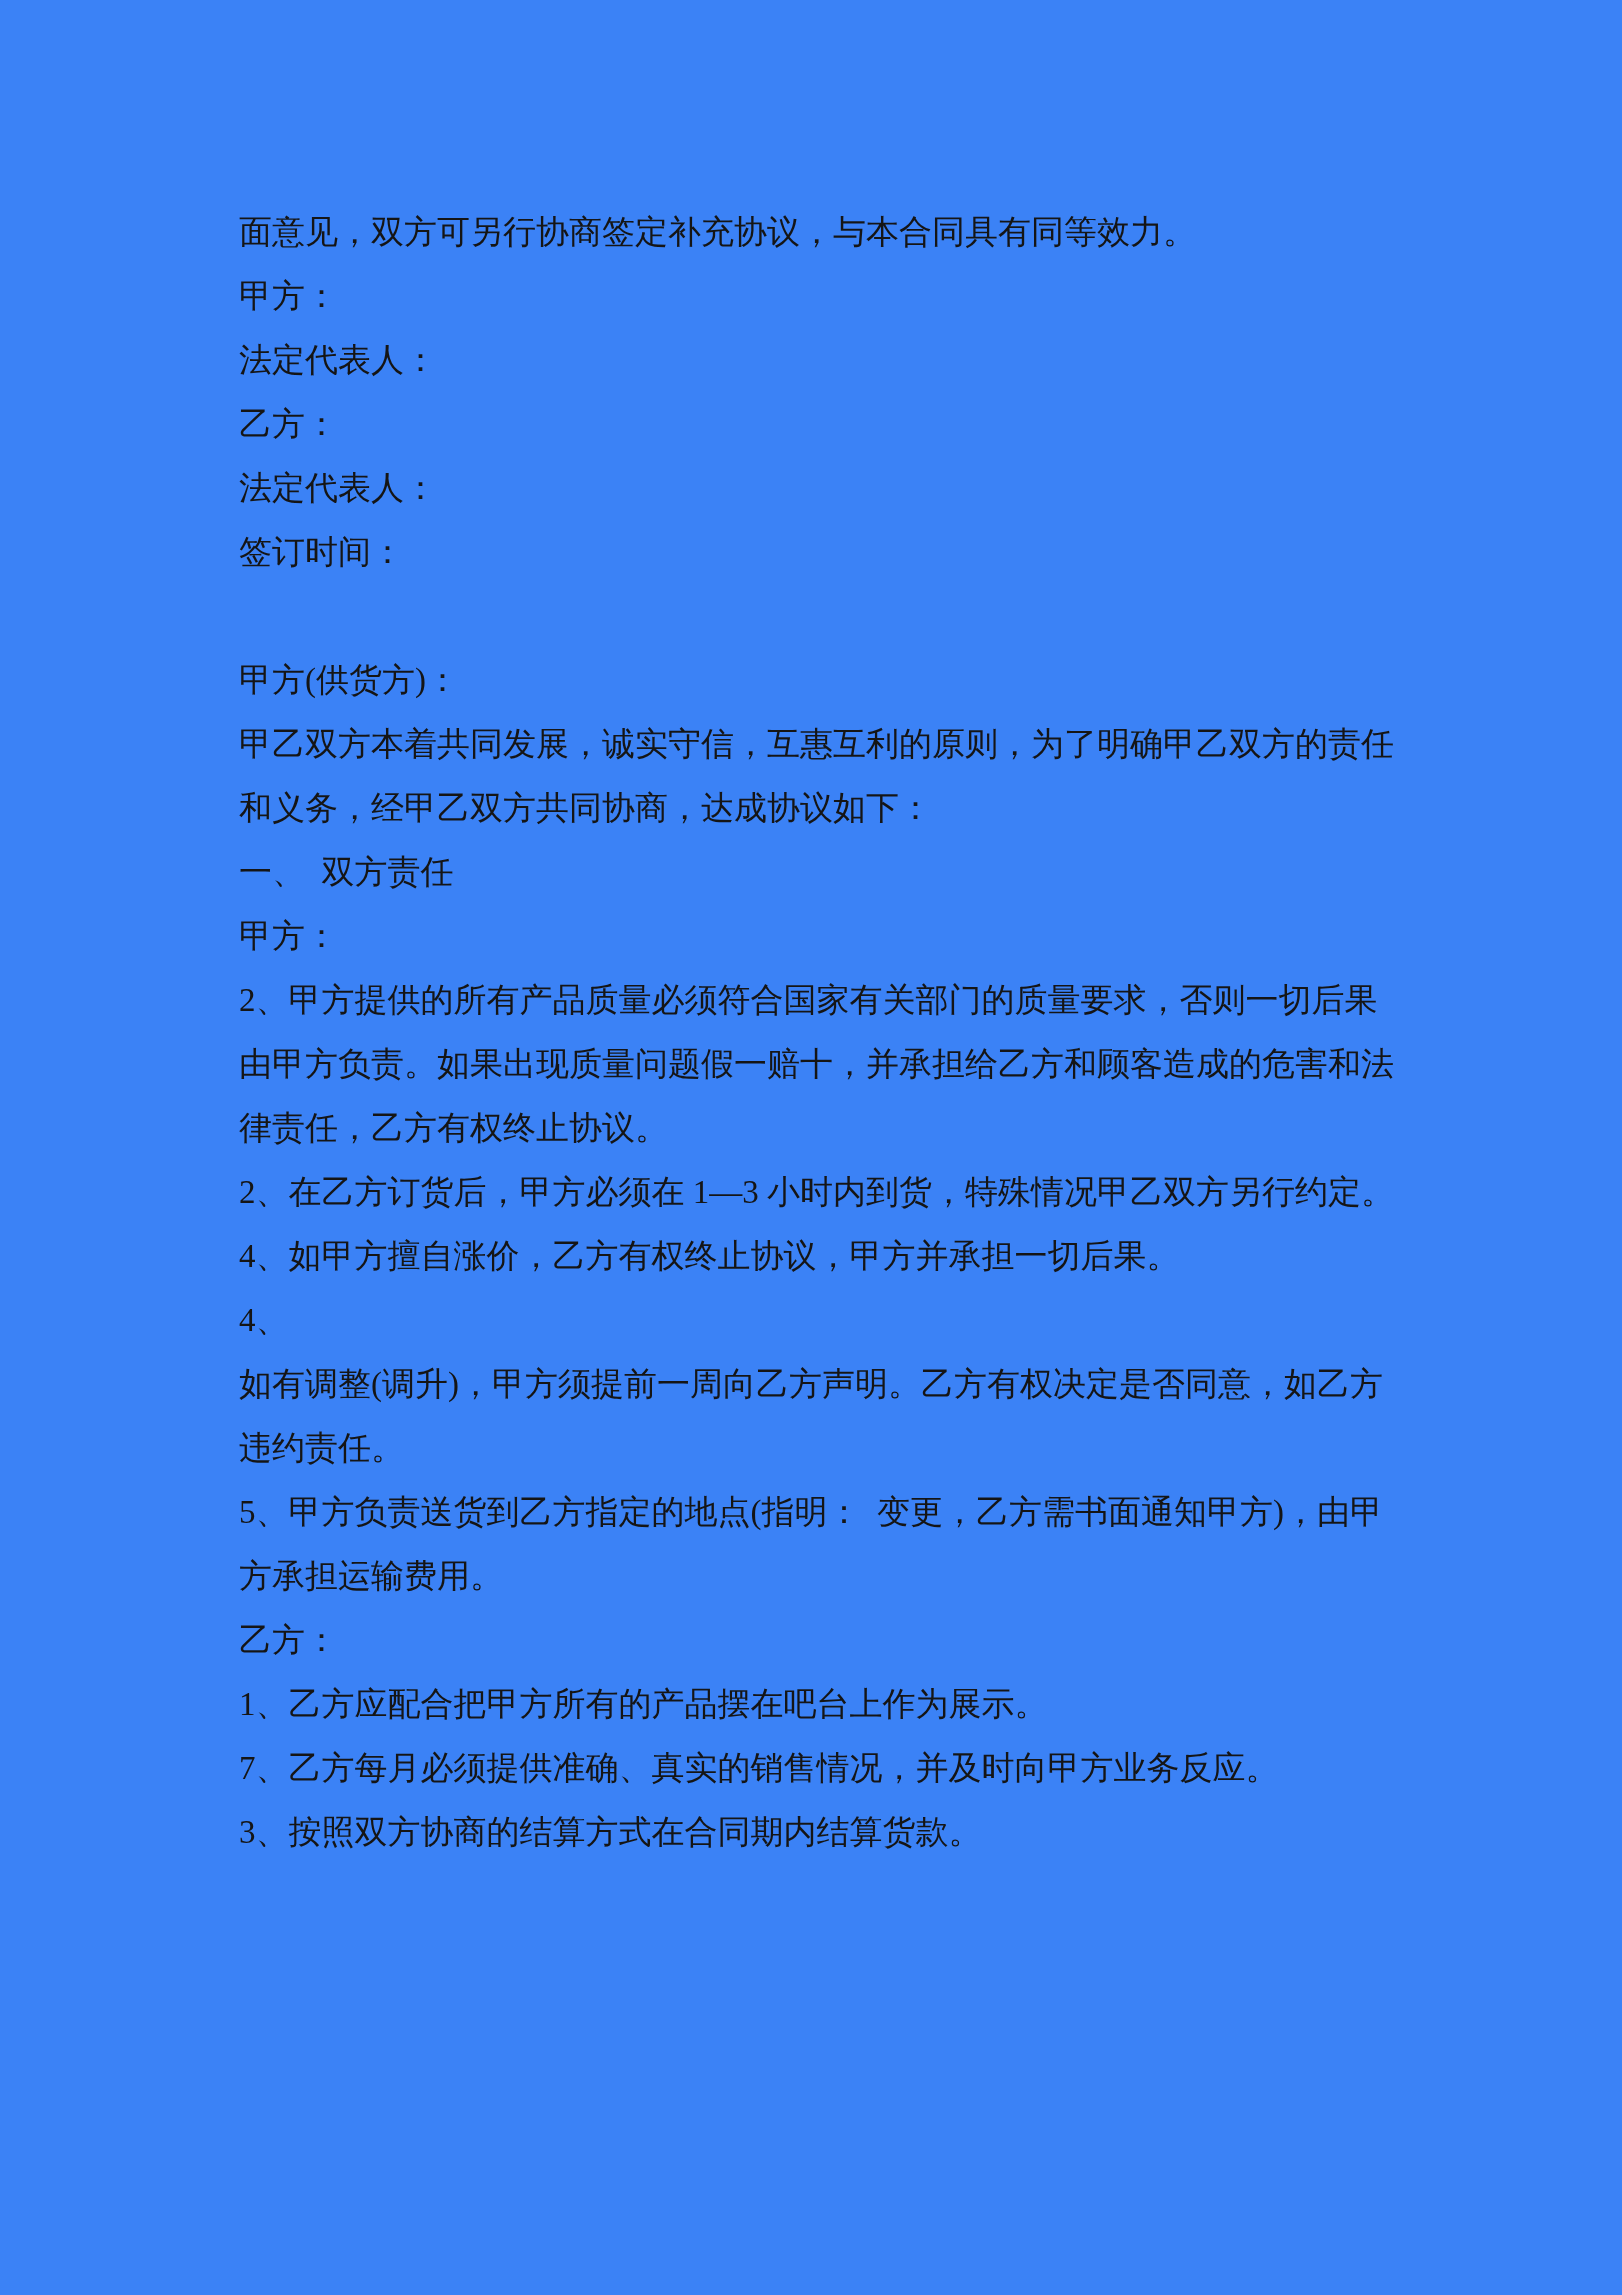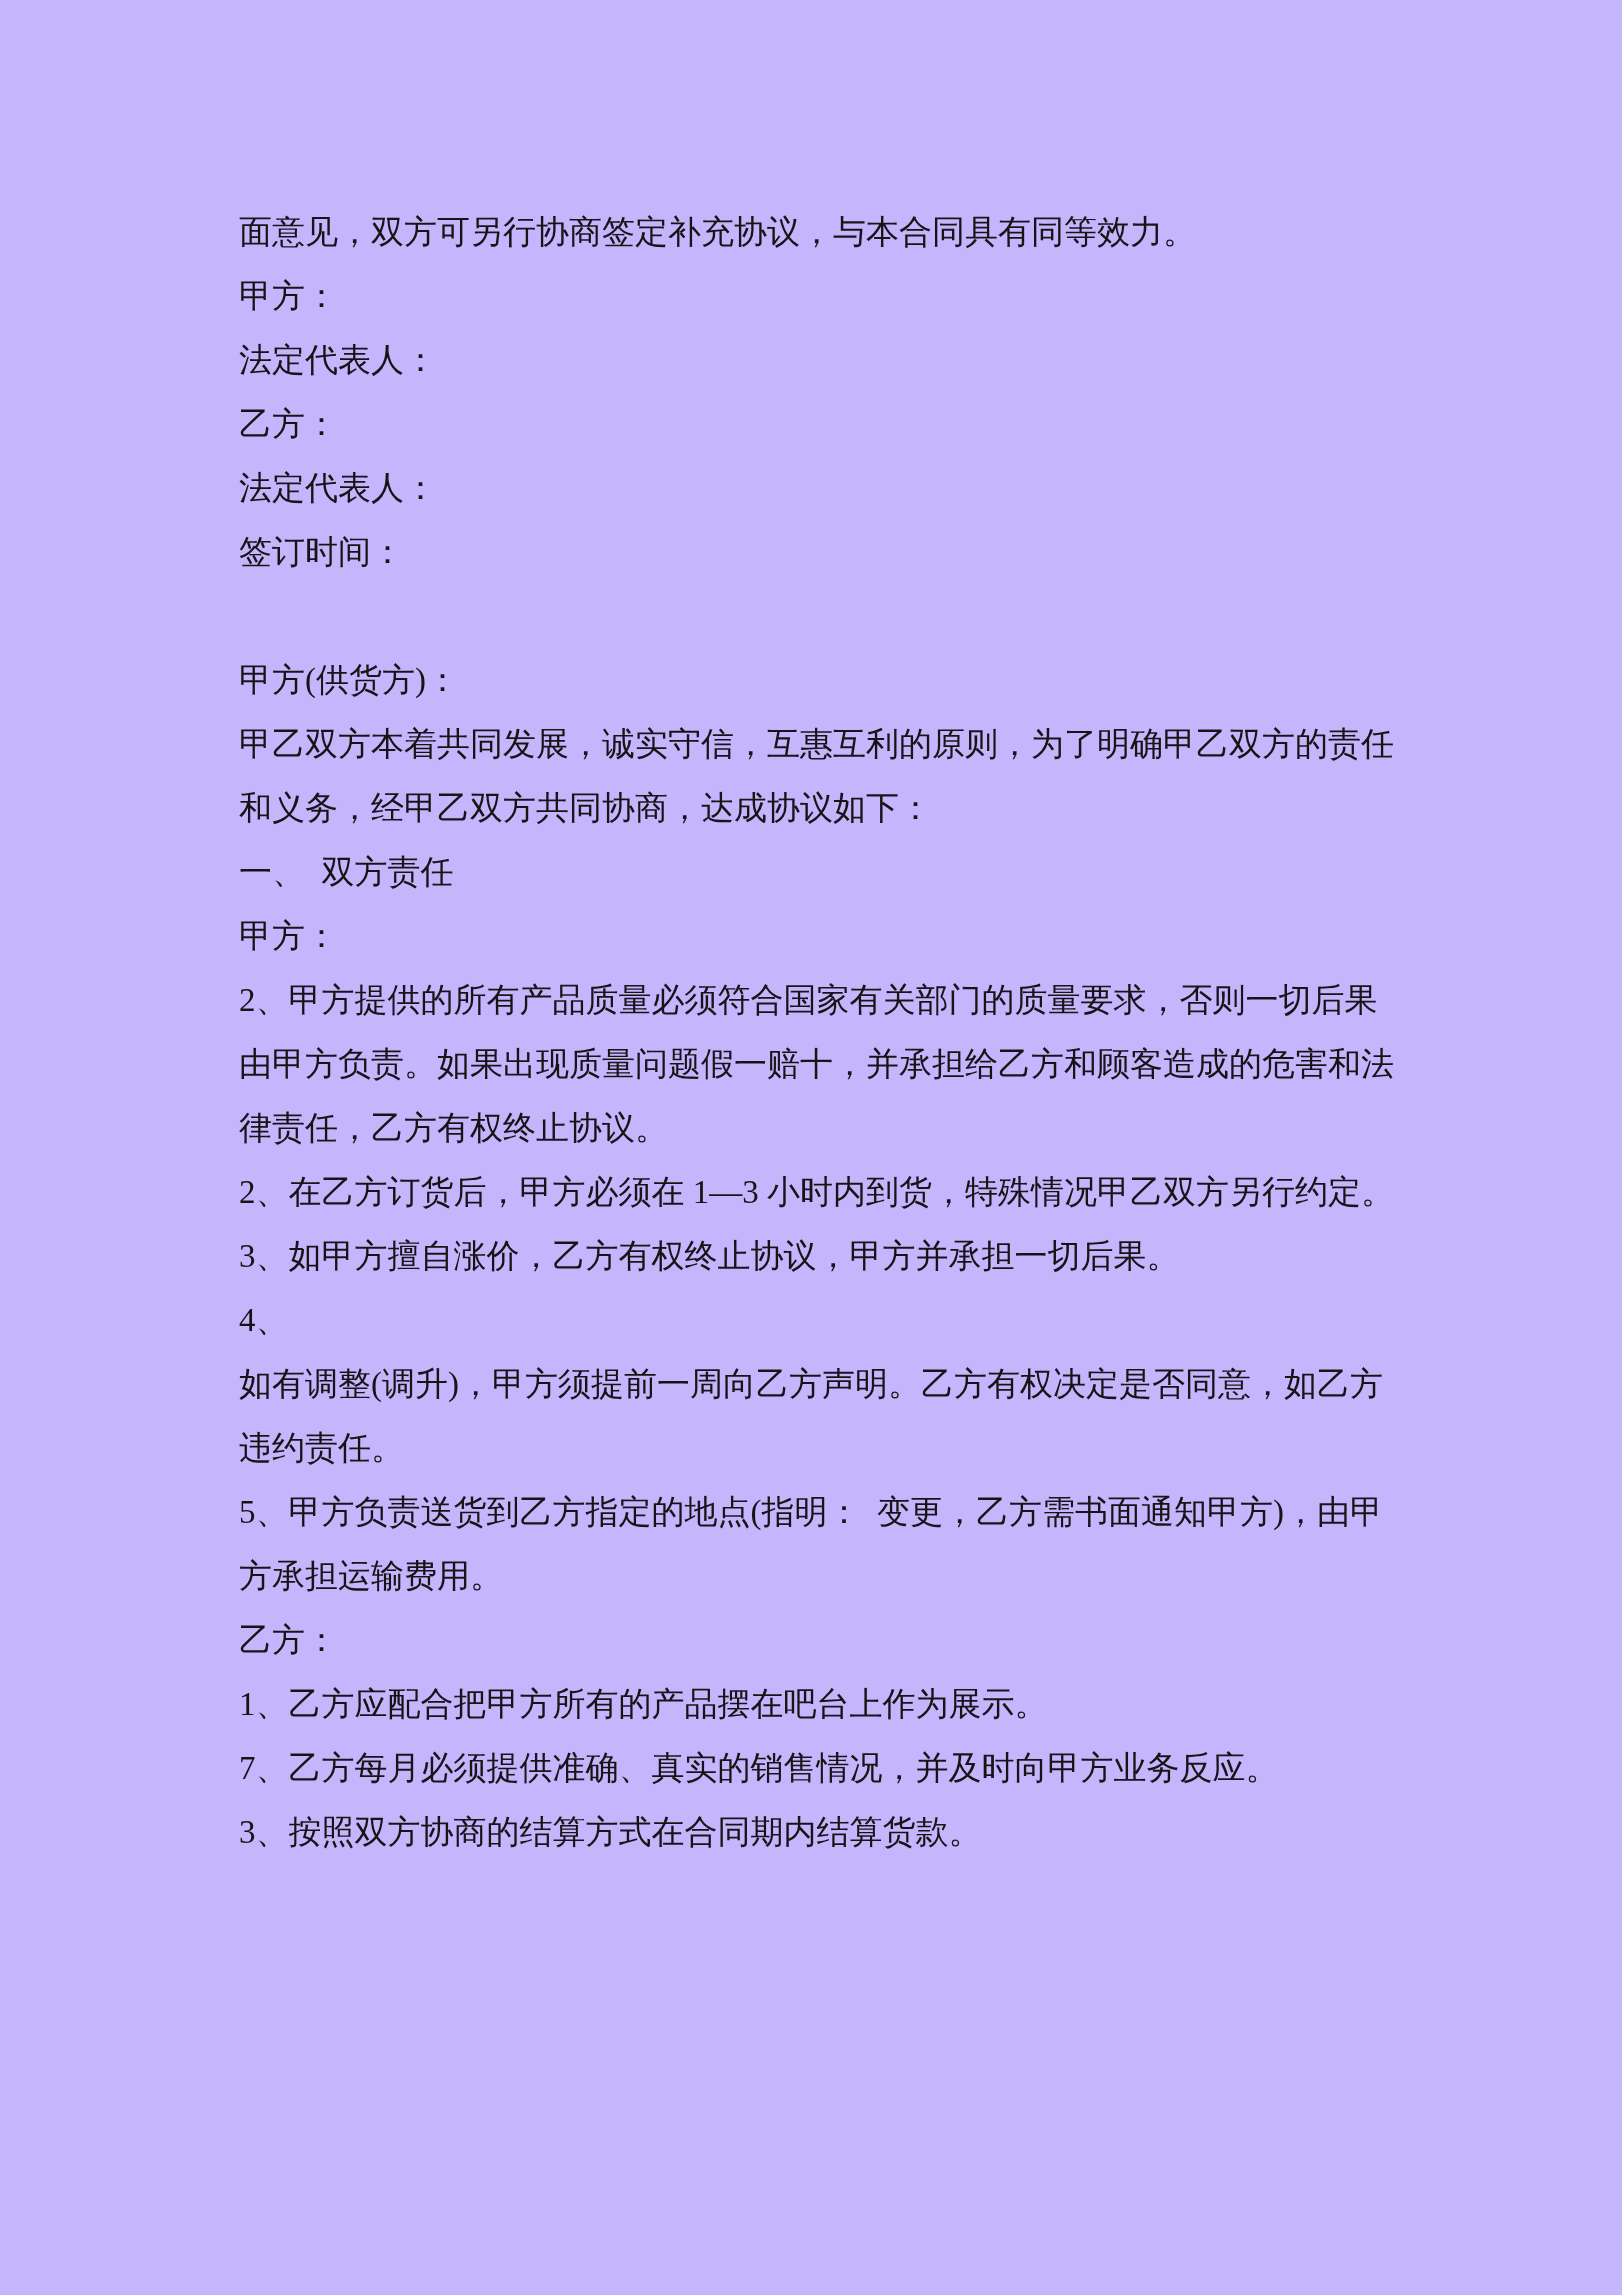--- a/index.html
+++ b/index.html
@@ -7,21 +7,21 @@
     padding: 0;
     width: 1623px;
     height: 2295px;
     background: #fafafa;
     overflow: hidden;
   }
   .page {
     position: relative;
     width: 1623px;
     height: 2295px;
-    background: #c4b5fd;
+    background: #3b82f6;
   }
   .doc {
     position: absolute;
     left: 239px;
     top: 200px;
     width: 1178px;
   }
   .line {
     height: 64px;
     line-height: 64px;
@@ -46,21 +46,21 @@
     <div class="line"></div>
     <div class="line">甲方(供货方)：</div>
     <div class="line">甲乙双方本着共同发展，诚实守信，互惠互利的原则，为了明确甲乙双方的责任</div>
     <div class="line">和义务，经甲乙双方共同协商，达成协议如下：</div>
     <div class="line">一、  双方责任</div>
     <div class="line">甲方：</div>
     <div class="line">2、甲方提供的所有产品质量必须符合国家有关部门的质量要求，否则一切后果</div>
     <div class="line">由甲方负责。如果出现质量问题假一赔十，并承担给乙方和顾客造成的危害和法</div>
     <div class="line">律责任，乙方有权终止协议。</div>
     <div class="line">2、在乙方订货后，甲方必须在 1—3 小时内到货，特殊情况甲乙双方另行约定。</div>
-    <div class="line">3、如甲方擅自涨价，乙方有权终止协议，甲方并承担一切后果。</div>
+    <div class="line">4、如甲方擅自涨价，乙方有权终止协议，甲方并承担一切后果。</div>
     <div class="line">4、</div>
     <div class="line">如有调整(调升)，甲方须提前一周向乙方声明。乙方有权决定是否同意，如乙方</div>
     <div class="line">违约责任。</div>
     <div class="line">5、甲方负责送货到乙方指定的地点(指明：  变更，乙方需书面通知甲方)，由甲</div>
     <div class="line">方承担运输费用。</div>
     <div class="line">乙方：</div>
     <div class="line">1、乙方应配合把甲方所有的产品摆在吧台上作为展示。</div>
     <div class="line">7、乙方每月必须提供准确、真实的销售情况，并及时向甲方业务反应。</div>
     <div class="line">3、按照双方协商的结算方式在合同期内结算货款。</div>
   </div>

